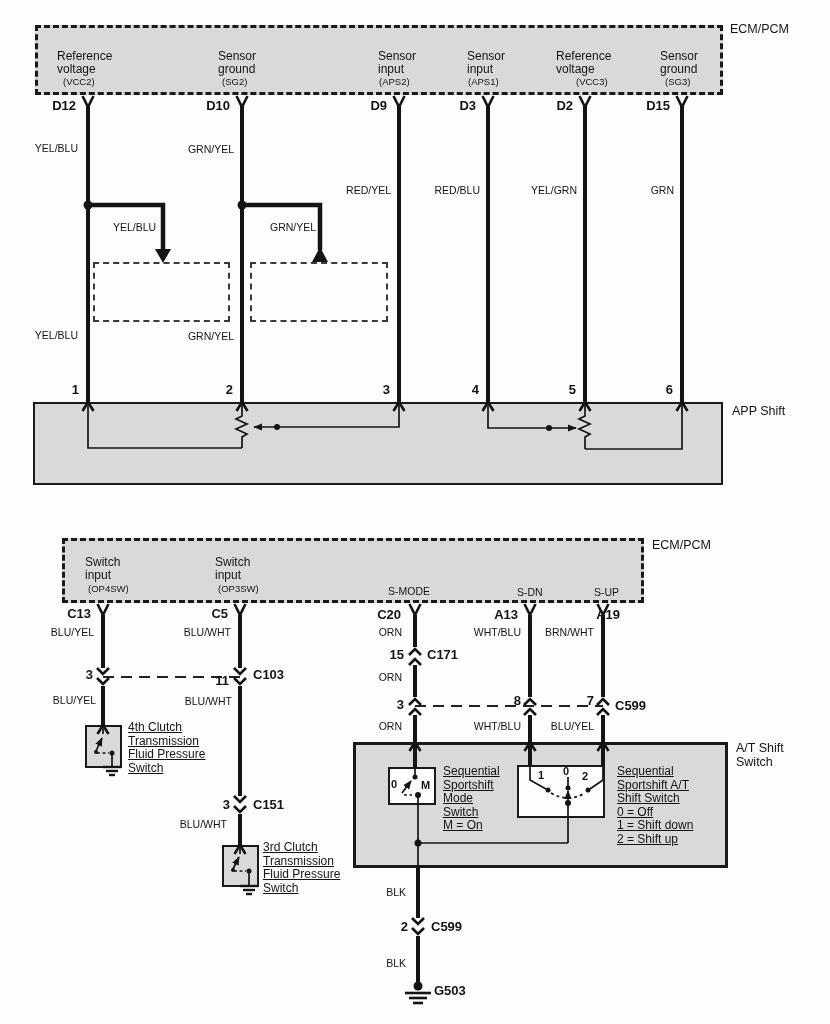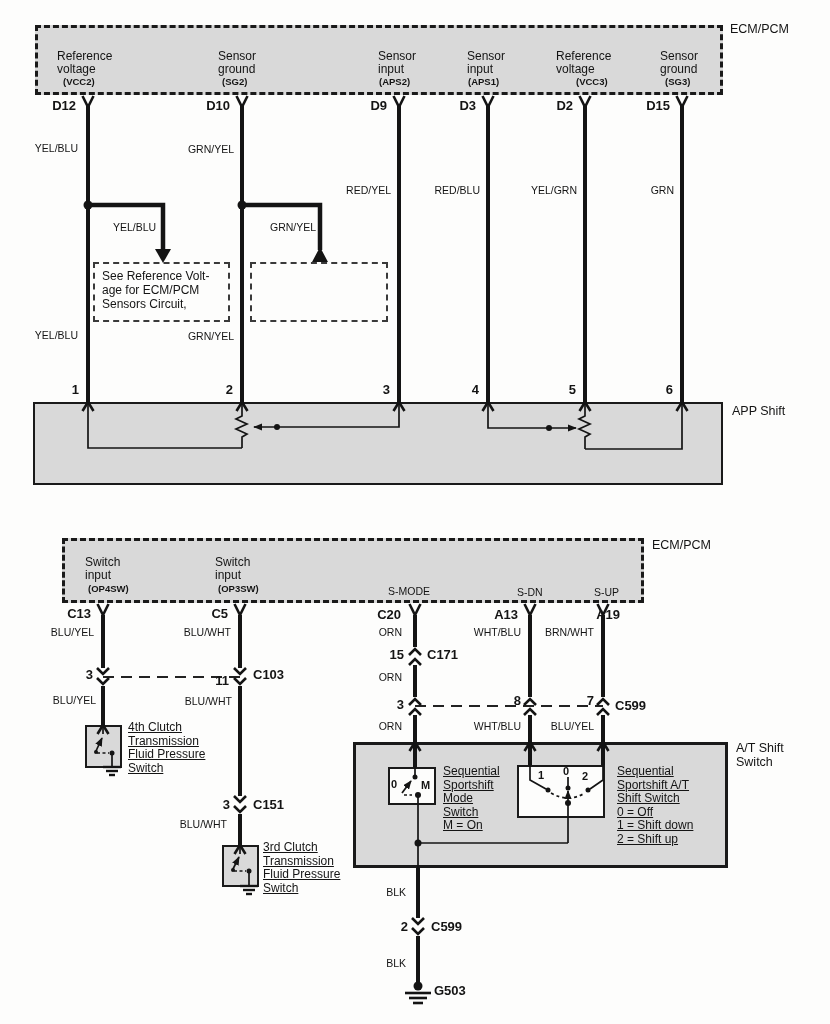--- a/index.html
+++ b/index.html
@@ -8,21 +8,21 @@
   .box{position:absolute;box-sizing:border-box;}
   .gray{background:#d9d9d9;}
   .dash3{border:3px dashed #1a1a1a;}
   .solid25{border:2.5px solid #1a1a1a;}
   .solid3{border:3px solid #1a1a1a;}
   .notebox{border:2px dashed #3a3a3a;background:#fdfdfc;}
   .white{background:#fdfdfc;}
   svg.overlay{position:absolute;left:0;top:0;z-index:3;pointer-events:none;}
   .t{position:absolute;z-index:4;color:#141414;white-space:pre-line;line-height:1.1;}
   .hdr{font-size:12px;line-height:13px;}
-  .sub{font-size:9.5px;font-weight:bold;}
+  .sub{font-size:9.5px;}
   .sub2{font-size:10.5px;}
   .pin{font-size:13px;font-weight:700;}
   .wire{font-size:10.5px;}
   .note{font-size:12px;line-height:14px;}
   .desc{font-size:12px;line-height:13.5px;text-decoration:underline;}
   .title{font-size:12.5px;line-height:14px;}
   .spin{font-size:11px;font-weight:700;}
   .ra{transform:translateX(-100%);}
 </style>
 </head>
@@ -254,23 +254,20 @@
   <div class="t wire ra" style="left:78px;top:143px">YEL/BLU</div>
   <div class="t wire ra" style="left:234px;top:144px">GRN/YEL</div>
   <div class="t wire ra" style="left:391px;top:185px">RED/YEL</div>
   <div class="t wire ra" style="left:480px;top:185px">RED/BLU</div>
   <div class="t wire ra" style="left:577px;top:185px">YEL/GRN</div>
   <div class="t wire ra" style="left:674px;top:185px">GRN</div>
 
   <div class="t wire" style="left:113px;top:222px">YEL/BLU</div>
   <div class="t wire" style="left:270px;top:222px">GRN/YEL</div>
 
-  <div class="t note" style="left:102px;top:269px">See Reference Volt-
-age for ECM/PCM
-Sensors Circuit,</div>
 
   <div class="t wire ra" style="left:78px;top:330px">YEL/BLU</div>
   <div class="t wire ra" style="left:234px;top:331px">GRN/YEL</div>
 
   <div class="t pin ra" style="left:79px;top:383px">1</div>
   <div class="t pin ra" style="left:233px;top:383px">2</div>
   <div class="t pin ra" style="left:390px;top:383px">3</div>
   <div class="t pin ra" style="left:479px;top:383px">4</div>
   <div class="t pin ra" style="left:576px;top:383px">5</div>
   <div class="t pin ra" style="left:673px;top:383px">6</div>

